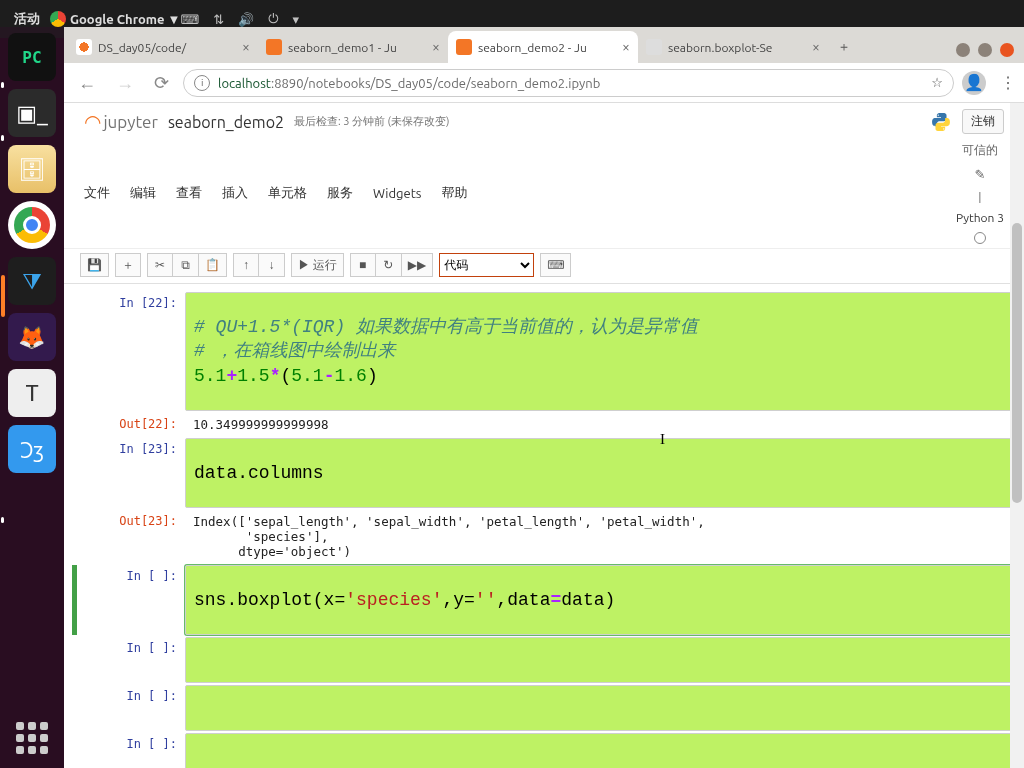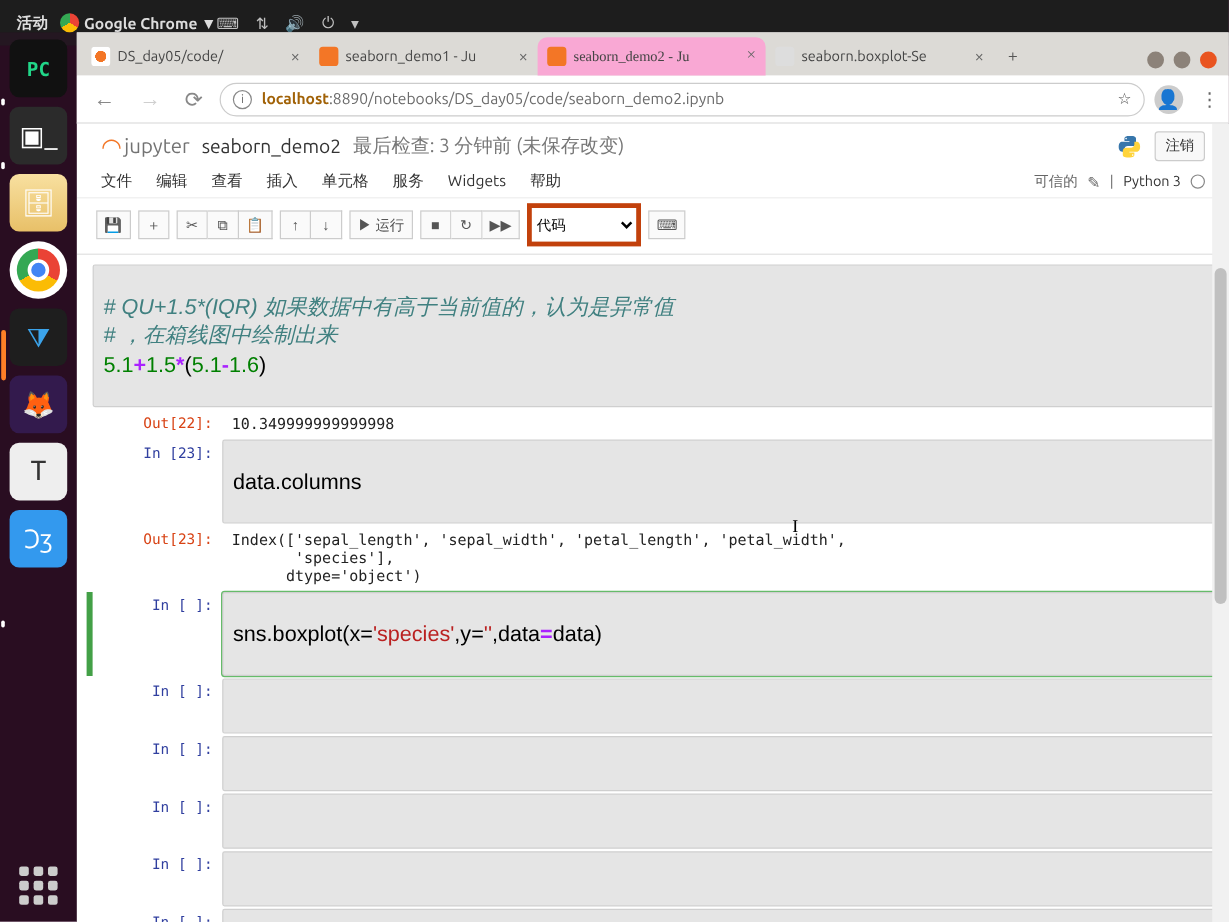--- a/index.html
+++ b/index.html
@@ -29,69 +29,69 @@
 .launcher .qt { background: #3399ee; }
 .launcher .apps { margin-top: auto; margin-bottom: 10px; width: 40px; height: 40px; display: grid; grid-template-columns: repeat(3,1fr); grid-template-rows: repeat(3,1fr); gap: 4px; padding: 4px; }
 .launcher .apps i { background:#ccc; border-radius:2px; }
 .launcher .marker { position: absolute; left: 1px; width: 3px; height: 6px; background: #fff; border-radius: 2px; }
 .launcher .m1 { top: 55px; } .launcher .m2 { top: 108px; } .launcher .m3 { top: 248px; background:#ff7f27; height:42px; border-radius:3px; width:4px; } .launcher .m4 { top: 490px; }
 
 
 .browser { position: absolute; left: 64px; right: 0; top: 27px; bottom: 0; background: #fff; display: flex; flex-direction: column; }
 .tabstrip { height: 36px; background: #dcdad6; display: flex; align-items: flex-end; padding-left: 4px; }
 .tab { height: 32px; min-width: 190px; display: flex; align-items: center; padding: 0 8px; font-size: 12px; color: #444; border-radius: 8px 8px 0 0; position: relative; gap: 6px; }
-.tab.active { background: #f9a8d4; font-family: Liberation Serif, serif; }
+.tab.active { background: #ffffff; }
 .tab .favicon { width: 16px; height: 16px; border-radius: 3px; flex-shrink: 0; }
 .tab .fv-jup { background: radial-gradient(#f37626 40%, transparent 42%), #fff; }
 .tab .fv-jb { background: #f37626; }
 .tab .fv-star { background: #ddd; }
 .tab .title { white-space: nowrap; overflow: hidden; text-overflow: ellipsis; flex: 1; }
 .tab .close { color: #666; font-size: 14px; }
 .newtab { width: 24px; height: 24px; display: flex; align-items:center; justify-content:center; color:#555; margin-left: 4px; margin-bottom: 4px; }
 .winbtns { margin-left: auto; display: flex; gap: 8px; padding: 0 10px 6px 0; }
 .winbtns span { width: 14px; height: 14px; border-radius: 50%; background:#8c8279; }
 .winbtns .cls { background:#e95420; }
 
 .urlbar { height: 40px; background:#fff; border-bottom: 1px solid #ddd; display:flex; align-items:center; padding: 0 8px; gap: 8px; }
 .urlbar .nav { color:#888; font-size: 18px; padding: 0 6px; }
 .urlbar .omnibox { flex:1; height: 28px; border:1px solid #ccc; border-radius: 14px; display:flex; align-items:center; padding: 0 10px; gap:8px; color:#555; font-size:13px; }
 .urlbar .omnibox .info { width:16px; height:16px; border:1px solid #888; border-radius:50%; display:flex; align-items:center; justify-content:center; font-size:10px; color:#666; }
-.urlbar .omnibox .url b { color:#a16207; font-weight: 700; }
+.urlbar .omnibox .url b { color:#14532d; font-weight: 400; }
 .urlbar .omnibox .url span { color:#6b6b6b; }
 .urlbar .right { display:flex; gap:14px; align-items:center; color:#666; font-size:16px; }
 .urlbar .avatar { width:24px; height:24px; border-radius:50%; background:#ccc; display:flex; align-items:center; justify-content:center; }
 
 
 .notebook { flex:1; overflow:auto; background:#fff; position: relative; }
 .nb-header { display:flex; align-items:center; padding: 6px 20px 4px; gap: 10px; }
 .nb-logo { color:#737373; font-size: 17px; display:flex; align-items:center; gap:2px; }
 .nb-logo .rings { color:#f37626; font-size:20px; }
 .nb-title { color:#333; font-size: 16px; }
-.nb-checkpoint { color:#777; font-size:16px; }
+.nb-checkpoint { color:#777; font-size:11px; }
 .nb-right { margin-left:auto; display:flex; align-items:center; gap:10px; }
 .nb-right .pyico { width:22px; height:22px; }
 .nb-right .logout { border:1px solid #ccc; padding:3px 8px; border-radius:3px; font-size:12px; color:#333; background:#f8f8f8; }
 
 .nb-menu { display:flex; gap: 20px; padding: 4px 20px; font-size:13px; color:#333; align-items:center; border-bottom:1px solid #eee; }
-.nb-menu .right { margin-left:auto; display:flex; align-items:center; gap:8px; color:#666; font-size:12px; }
+.nb-menu .right { margin-left:auto; display:flex; align-items:center; gap:8px; color:#666; font-size:12px;flex-direction:column; }
 .nb-menu .right .pen { font-size:13px; }
 .nb-menu .right .kernel { color:#333; }
 .nb-menu .right .dot { width:12px; height:12px; border:1px solid #888; border-radius:50%; }
 
 .nb-toolbar { display:flex; align-items:center; padding: 4px 16px 6px; gap: 0; border-bottom: 1px solid #e0e0e0; }
 .tb-btn { border:1px solid #ccc; background:#fafafa; height:24px; min-width:26px; padding: 0 6px; display:flex; align-items:center; justify-content:center; font-size:12px; color:#555; }
 .tb-group { display:flex; margin-right: 6px; }
 .tb-group .tb-btn:not(:first-child){ border-left:none; }
-.tb-select { height:36px; border:4px solid #c2410c; font-size:12px; min-width: 95px; background:#fff; }
+.tb-select { height:24px; border:1px solid #c2410c; font-size:12px; min-width: 95px; background:#fff; }
 
 .nb-body { padding: 6px 8px 40px 8px; }
 .cell { display:flex; margin: 2px 0; }
 .prompt { width: 108px; text-align:right; padding: 4px 8px 0 0; font-family: "DejaVu Sans Mono", monospace; font-size: 12px; color:#303f9f; flex-shrink:0; }
 .prompt.out { color:#d84315; }
-.inputarea { flex:1; border:1px solid #cfcfcf; background:#e5e5e5; padding: 22px 8px; font-family: Liberation Sans, sans-serif; font-size: 18px; line-height: 1.35; border-radius:2px; white-space: pre-wrap; }
+.inputarea { flex:1; border:1px solid #cfcfcf; background:#bef264; padding: 22px 8px; font-family: Liberation Mono, monospace; font-size: 18px; line-height: 1.35; border-radius:2px; white-space: pre-wrap; }
 .outarea { flex:1; padding: 4px 8px; font-family: "DejaVu Sans Mono", monospace; font-size: 12.5px; white-space: pre; color:#222; }
 .cell.selected .inputarea { box-shadow: 0 0 0 1px #66bb6a; }
 .cell.selected .gutter { background:#43a047; }
 .gutter { width:5px; flex-shrink:0; }
 .empty .inputarea { min-height: 22px; font-size:14px; }
 
 
 .cm-comment, .it-comment { color:#408080; font-style: italic; }
 .cm-num { color:#008000; }
 .cm-op { color:#aa22ff; font-weight:bold; }
@@ -258,20 +258,21 @@
       <select class="tb-select"><option>代码</option></select>
       <div class="tb-group" style="margin-left:6px">
           <span class="tb-btn">⌨</span>
         </div>
     </div>
 
     <div class="nb-body">
 
       <div class="cell">
         <div class="gutter"></div>
+        <div class="prompt">In [22]:</div>
         <div class="inputarea"><span class="cm-comment"># QU+1.5*(IQR) 如果数据中有高于当前值的，认为是异常值</span>
 <span class="cm-comment"># ，在箱线图中绘制出来</span>
 <span class="cm-num">5.1</span><span class="cm-op">+</span><span class="cm-num">1.5</span><span class="cm-op">*</span>(<span class="cm-num">5.1</span><span class="cm-op">-</span><span class="cm-num">1.6</span>)</div>
       </div>
       <div class="cell">
         <div class="gutter"></div>
         <div class="prompt out">Out[22]:</div>
         <div class="outarea">10.349999999999998</div>
       </div>
 

